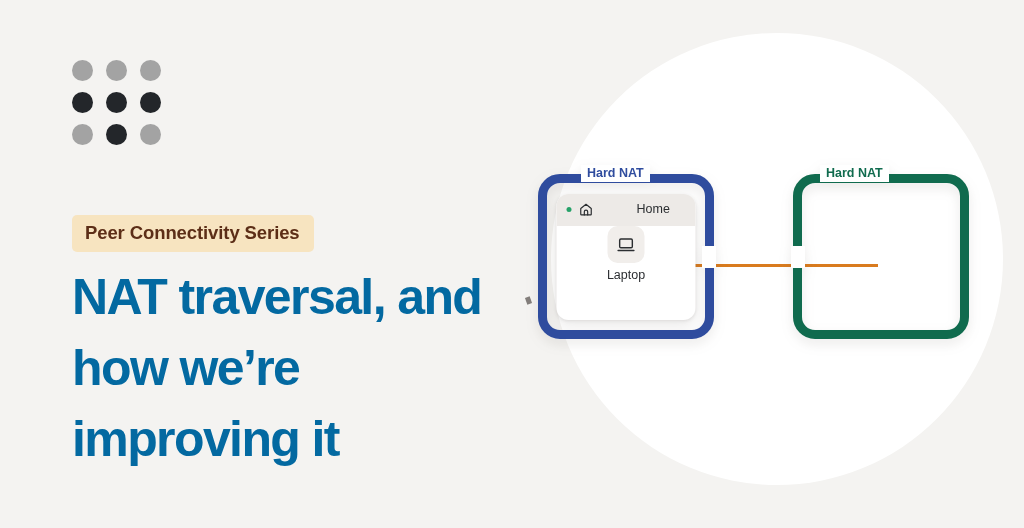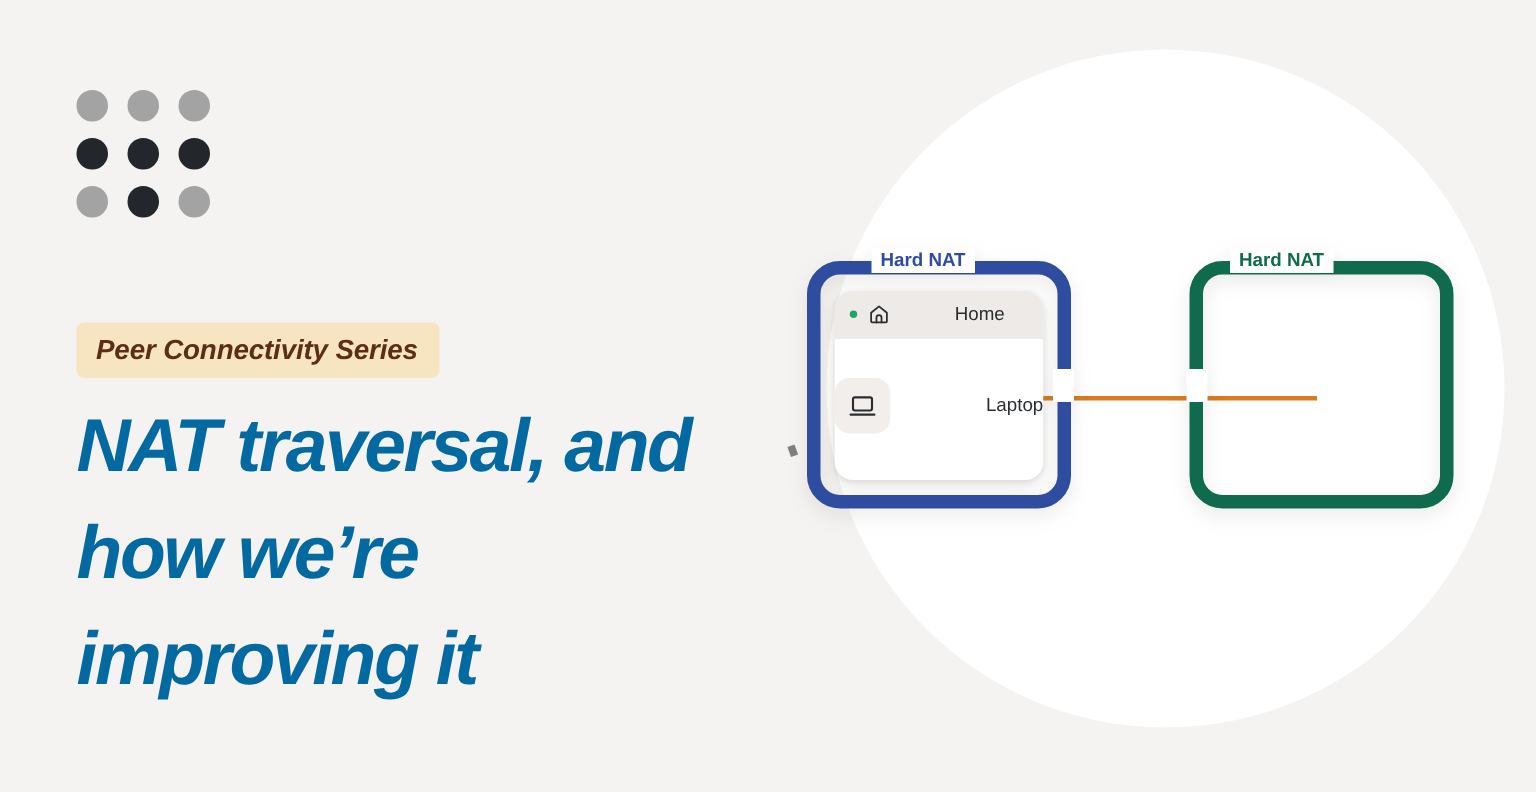--- a/index.html
+++ b/index.html
@@ -30,25 +30,24 @@
     top: 33px;
     width: 452px;
     height: 452px;
     border-radius: 50%;
     background: #FFFFFF;
   }
 
   
   .left-col {
     position: absolute;
-    left: 51px;
+    left: 72px;
     top: 0;
     width: 460px;
     height: 528px;
-    font-style: italic;
   }
 
   
   .logo {
     position: absolute;
     left: 0;
     top: 60px;
     display: grid;
     grid-template-columns: repeat(3, 21px);
     grid-template-rows: repeat(3, 21px);
@@ -187,24 +186,24 @@
     font-size: 12.5px;
     color: #2B2E31;
     letter-spacing: 0px;
     line-height: 1;
     margin-left: 36px;
   }
 
   .device-body {
     flex: 1 1 auto;
     display: flex;
-    flex-direction: row;
+    flex-direction: column;
     align-items: center;
-    justify-content: space-between;
-    gap: 21px;
+    justify-content: flex-start;
+    gap: 6px;
     padding-bottom: 4px;
   }
 
   .device-tile {
     width: 37px;
     height: 37px;
     border-radius: 10px;
     background: #F1EEEB;
     display: flex;
     align-items: center;

